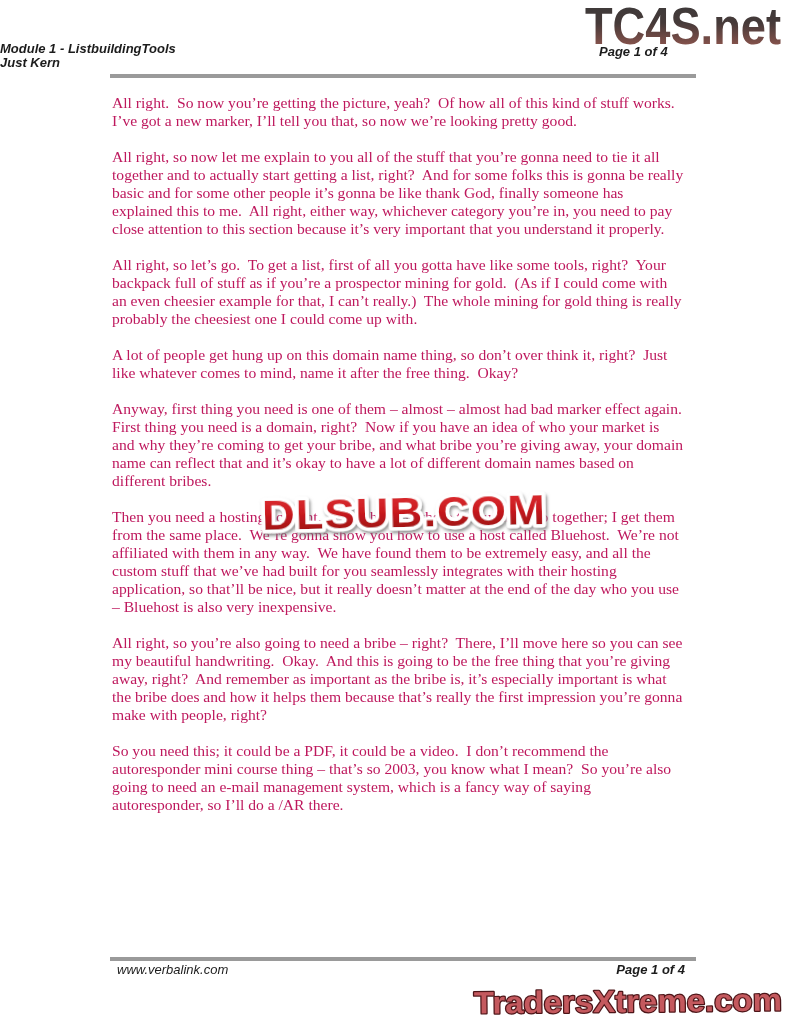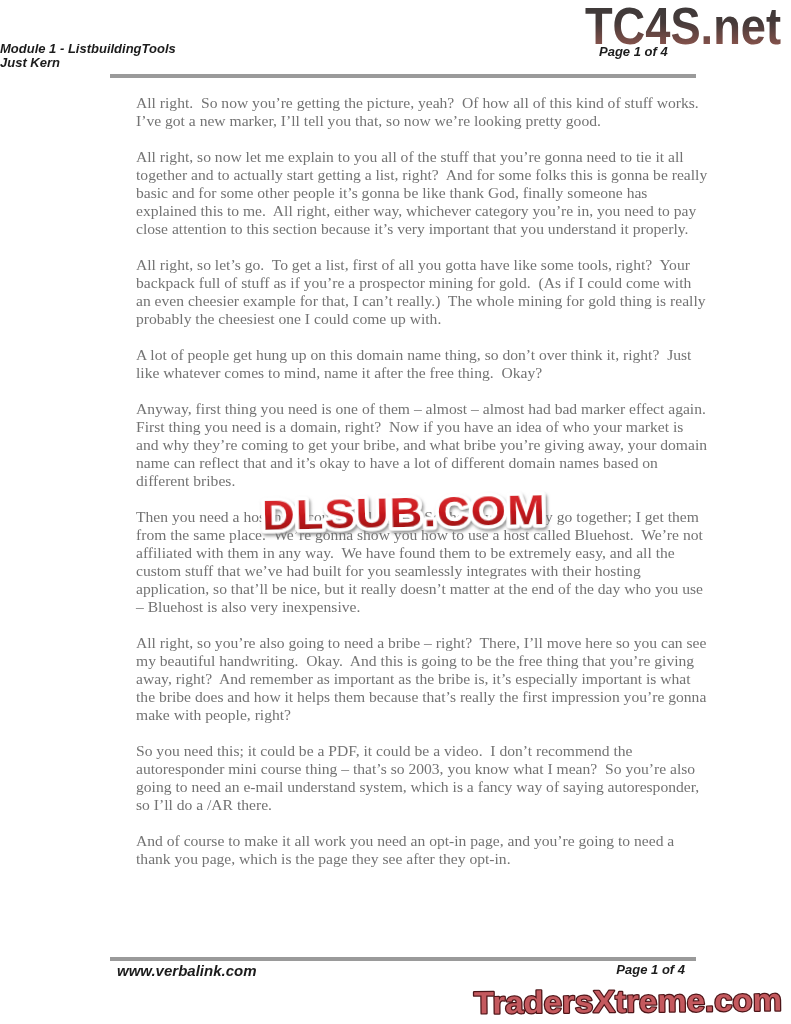--- a/index.html
+++ b/index.html
@@ -59,22 +59,21 @@
 
   
   .doc-body {
     position: absolute;
     top: 94px;
     left: 112px;
     width: 572px;
     font-family: "Liberation Serif", serif;
     font-size: 15.6px;
     line-height: 18px;
-    color: #737373;
-    margin-left: 24px;
+    color: #be185d;
   }
   .doc-body p {
     margin: 0 0 18px 0;
     white-space: pre-wrap;
   }
 
   
   .dlsub-watermark {
     position: absolute;
     left: 253px;
@@ -87,23 +86,23 @@
     font-size: 42px;
     letter-spacing: 1px;
   }
 
   
   .footer-website {
     position: absolute;
     top: 962px;
     left: 117px;
     font-family: "Liberation Sans", sans-serif;
-    font-size: 15px;
+    font-size: 13px;
     font-style: italic;
-    font-weight: bold;
+    font-weight: normal;
     color: #1c1c1c;
   }
   .footer-page-number {
     position: absolute;
     top: 962px;
     right: 106px;
     font-family: "Liberation Sans", sans-serif;
     font-size: 13px;
     font-style: italic;
     font-weight: bold;
@@ -153,22 +152,21 @@
   <div class="rule rule-header"></div>
 
   <div class="doc-body">
     <p>All right.  So now you’re getting the picture, yeah?  Of how all of this kind of stuff works.  I’ve got a new marker, I’ll tell you that, so now we’re looking pretty good.</p>
     <p>All right, so now let me explain to you all of the stuff that you’re gonna need to tie it all together and to actually start getting a list, right?  And for some folks this is gonna be really basic and for some other people it’s gonna be like thank God, finally someone has explained this to me.  All right, either way, whichever category you’re in, you need to pay close attention to this section because it’s very important that you understand it properly.</p>
     <p>All right, so let’s go.  To get a list, first of all you gotta have like some tools, right?  Your backpack full of stuff as if you’re a prospector mining for gold.  (As if I could come with an even cheesier example for that, I can’t really.)  The whole mining for gold thing is really probably the cheesiest one I could come up with.</p>
     <p>A lot of people get hung up on this domain name thing, so don’t over think it, right?  Just like whatever comes to mind, name it after the free thing.  Okay?</p>
     <p>Anyway, first thing you need is one of them – almost – almost had bad marker effect again.  First thing you need is a domain, right?  Now if you have an idea of who your market is and why they’re coming to get your bribe, and what bribe you’re giving away, your domain name can reflect that and it’s okay to have a lot of different domain names based on different bribes.</p>
     <p>Then you need a hosting account.  All righty.  So these two usually go together; I get them from the same place.  We’re gonna show you how to use a host called Bluehost.  We’re not affiliated with them in any way.  We have found them to be extremely easy, and all the custom stuff that we’ve had built for you seamlessly integrates with their hosting application, so that’ll be nice, but it really doesn’t matter at the end of the day who you use – Bluehost is also very inexpensive.</p>
     <p>All right, so you’re also going to need a bribe – right?  There, I’ll move here so you can see my beautiful handwriting.  Okay.  And this is going to be the free thing that you’re giving away, right?  And remember as important as the bribe is, it’s especially important is what the bribe does and how it helps them because that’s really the first impression you’re gonna make with people, right?</p>
-    <p>So you need this; it could be a PDF, it could be a video.  I don’t recommend the autoresponder mini course thing – that’s so 2003, you know what I mean?  So you’re also going to need an e-mail understand system, which is a fancy way of saying autoresponder, so I’ll do a /AR there.</p>
-    <p>And of course to make it all work you need an opt-in page, and you’re going to need a thank you page, which is the page they see after they opt-in.</p>
+    <p>So you need this; it could be a PDF, it could be a video.  I don’t recommend the autoresponder mini course thing – that’s so 2003, you know what I mean?  So you’re also going to need an e-mail management system, which is a fancy way of saying autoresponder, so I’ll do a /AR there.</p>
   </div>
 
   <svg class="dlsub-watermark" width="302" height="60" viewBox="0 0 302 60">
     <defs>
       <linearGradient id="wmGrad" x1="0" y1="0" x2="0" y2="1">
         <stop offset="0%" stop-color="#e03438"></stop>
         <stop offset="45%" stop-color="#cc1b20"></stop>
         <stop offset="100%" stop-color="#8f0c10"></stop>
       </linearGradient>
       <filter id="wmShadow" x="-20%" y="-20%" width="140%" height="140%">

